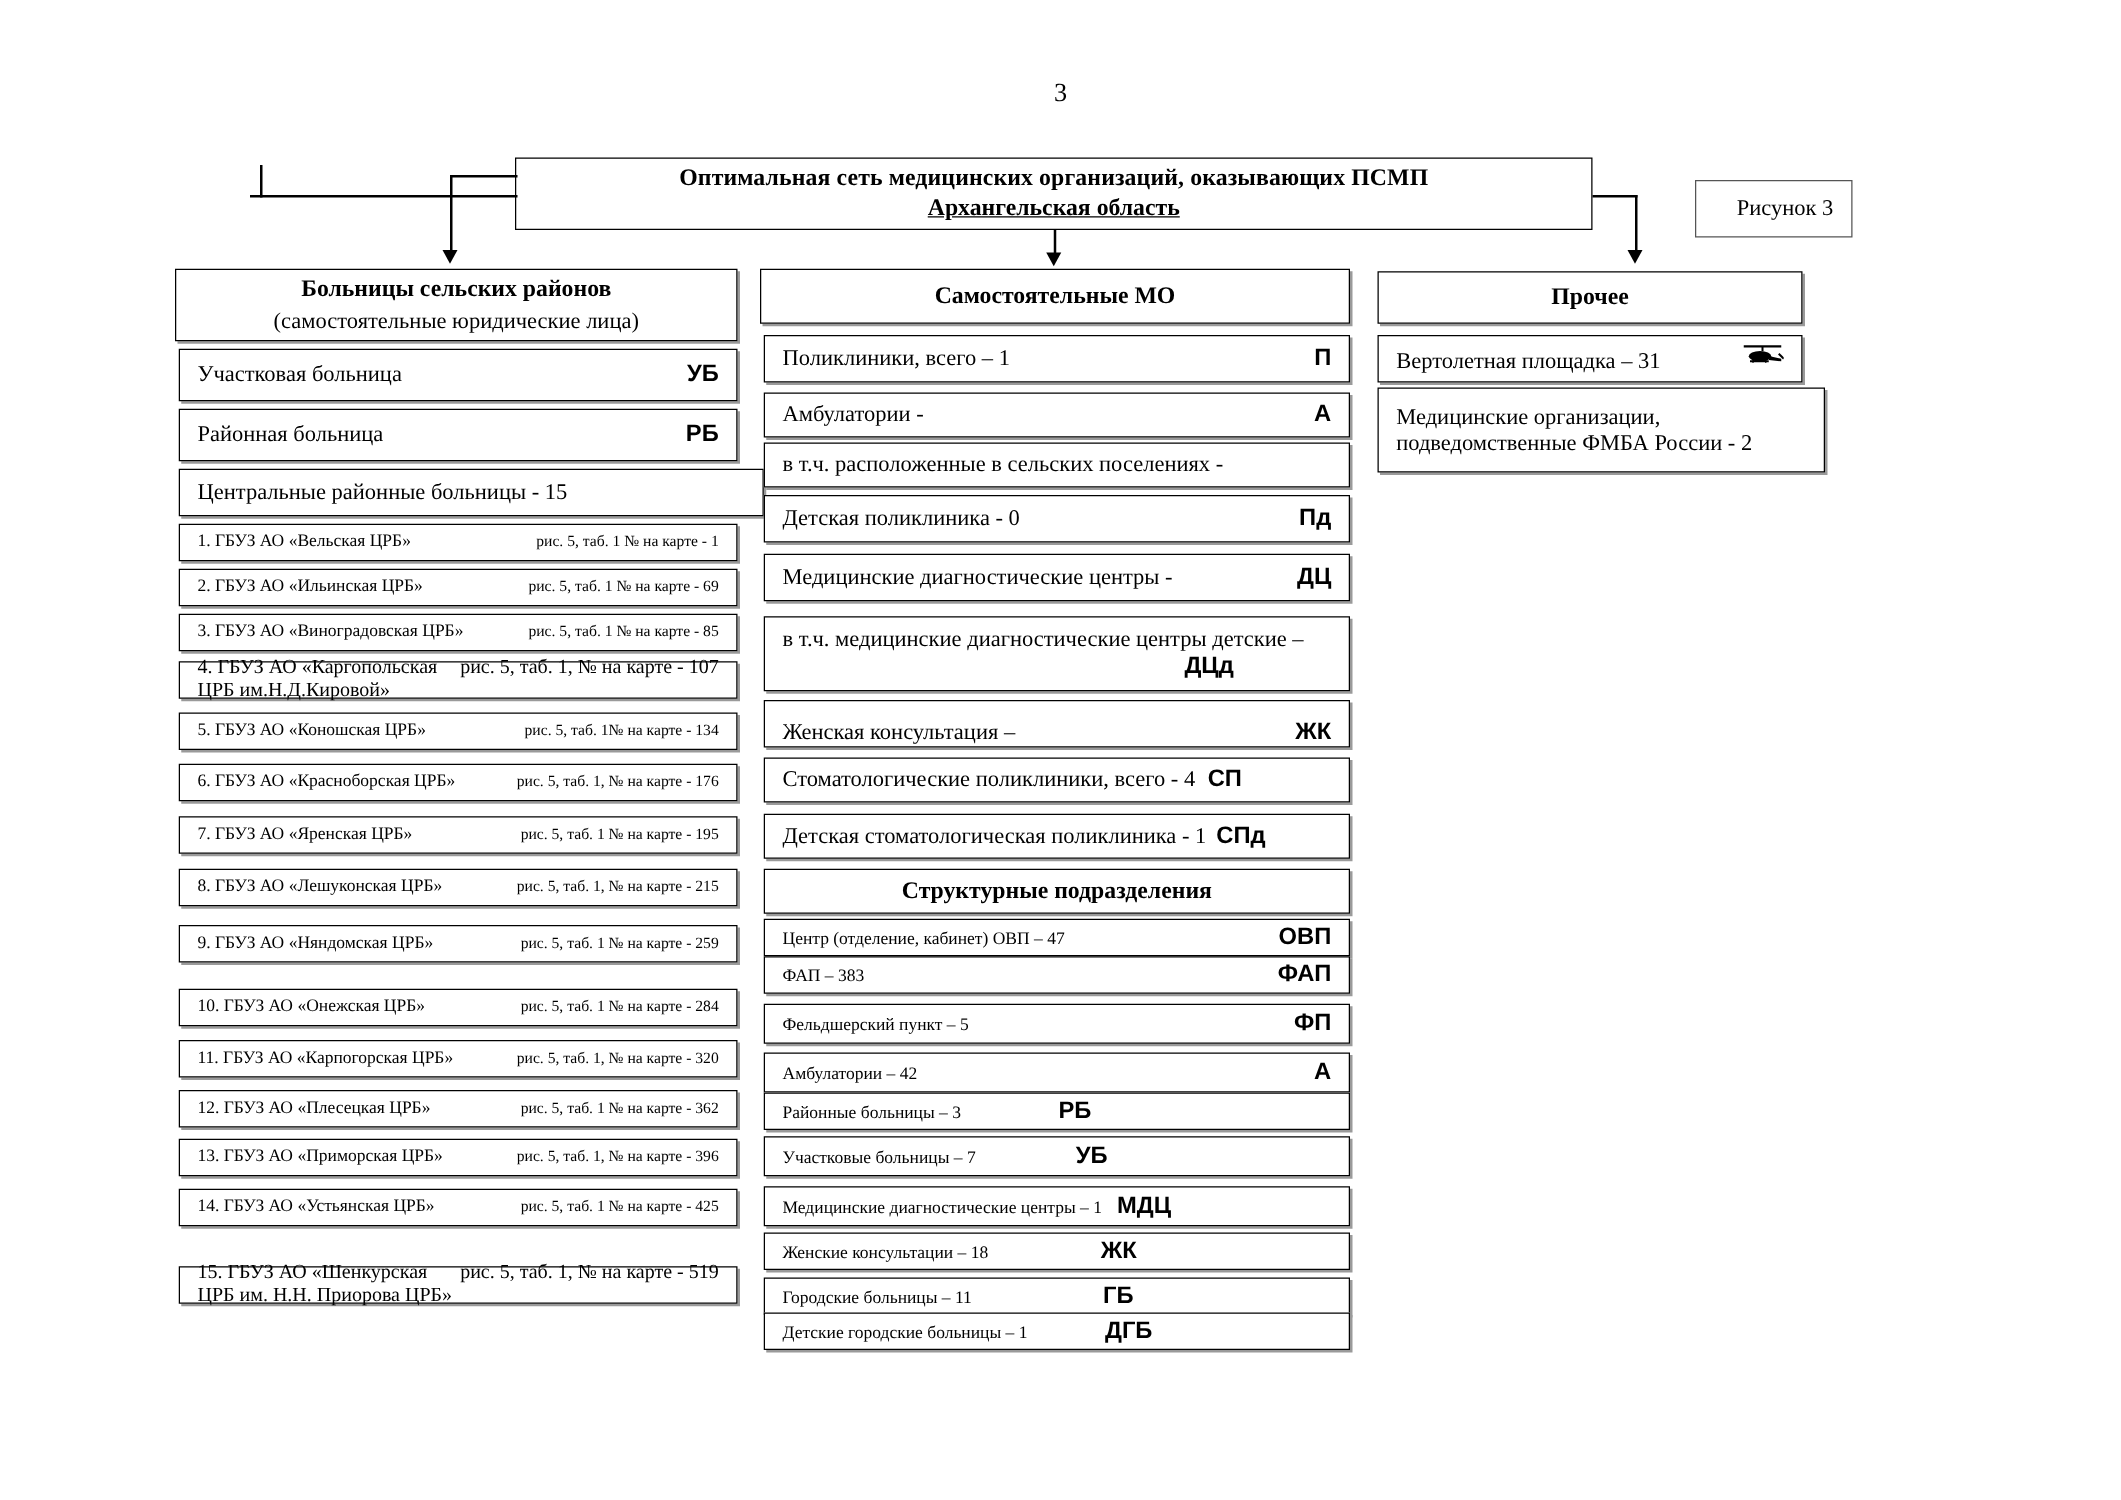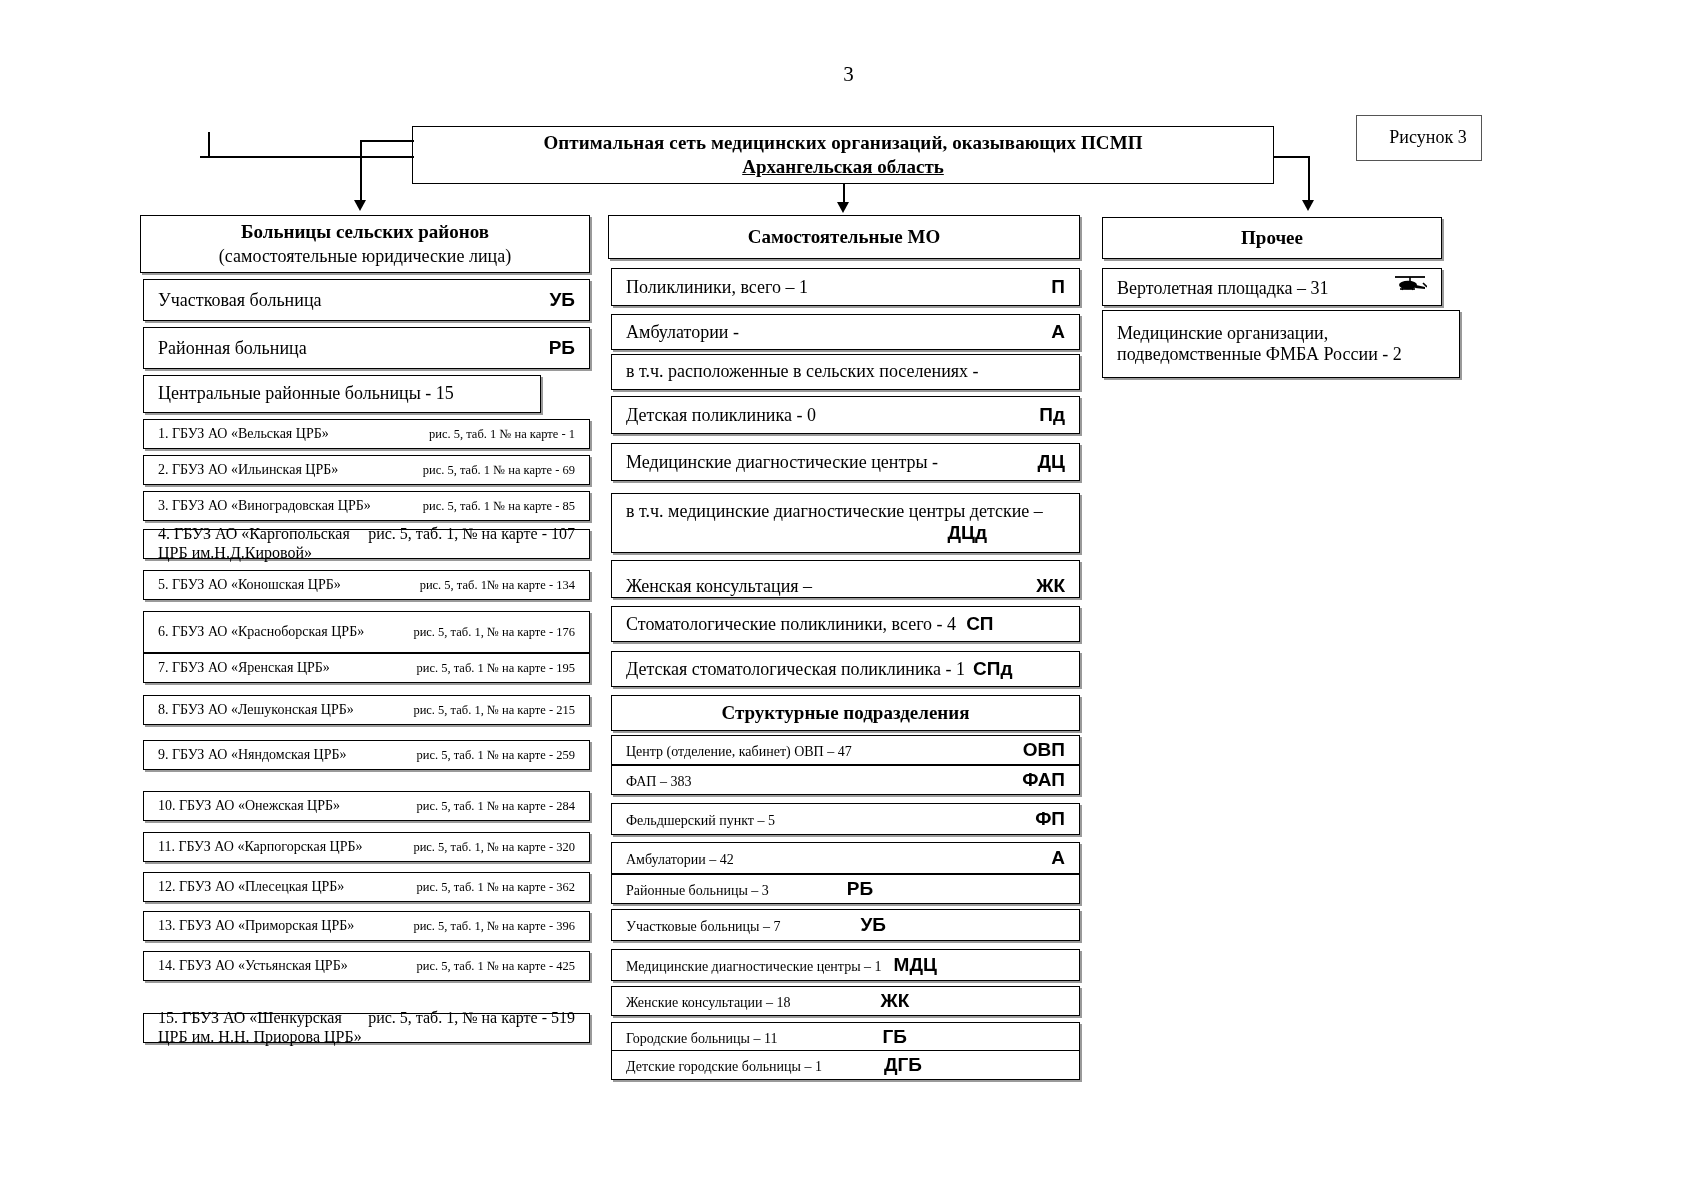--- a/index.html
+++ b/index.html
@@ -68,21 +68,21 @@
     text-align: center;
     font-weight: bold;
     font-size: 19px;
     text-decoration: underline;
     margin-top: 2px;
   }
 
   
   #figure-label {
     left: 1356px;
-    top: 115px;
+    top: 144px;
     width: 126px;
     height: 46px;
     border: 1.2px solid #555;
     justify-content: center;
     padding-left: 18px;
   }
   #figure-label .txt { text-align: center; font-size: 18px; }
 
   
   .conn {
@@ -203,21 +203,21 @@
   </div>
 </div>
 
 <div class="box shadowed row-flex" style="left:143px; top:327px; width:447px; height:42px;">
   <div class="txt">
     <span class="label">Районная больница</span>
     <span class="code">РБ</span>
   </div>
 </div>
 
-<div class="box shadowed row-flex" style="left:143px; top:375px; width:398px; height:38px;">
+<div class="box shadowed row-flex" style="left:143px; top:375px; width:468px; height:38px;">
   <div class="txt">
     <span class="label">Центральные районные больницы - 15</span>
   </div>
 </div>
 
 <div class="box shadowed row-flex" style="left:143px; top:419px; width:447px; height:30px;">
   <div class="txt">
       <span class="label small">1. ГБУЗ АО «Вельская ЦРБ»</span>
       <span class="refnum">рис. 5, таб. 1 № на карте - 1</span>
     </div>
@@ -239,21 +239,21 @@
       <span class="label tiny">4. ГБУЗ АО «Каргопольская ЦРБ им.Н.Д.Кировой»</span>
       <span class="refnum xs">рис. 5, таб. 1, № на карте - 107</span>
     </div>
 </div>
 <div class="box shadowed row-flex" style="left:143px; top:570px; width:447px; height:30px;">
   <div class="txt">
       <span class="label small">5. ГБУЗ АО «Коношская ЦРБ»</span>
       <span class="refnum">рис. 5, таб. 1№ на карте - 134</span>
     </div>
 </div>
-<div class="box shadowed row-flex" style="left:143px; top:611px; width:447px; height:42px;">
+<div class="box shadowed row-flex" style="left:143px; top:611px; width:447px; height:30px;">
   <div class="txt">
       <span class="label small">6. ГБУЗ АО «Красноборская ЦРБ»</span>
       <span class="refnum">рис. 5, таб. 1, № на карте - 176</span>
     </div>
 </div>
 <div class="box shadowed row-flex" style="left:143px; top:653px; width:447px; height:30px;align-items:center;">
   <div class="txt">
       <span class="label small">7. ГБУЗ АО «Яренская ЦРБ»</span>
       <span class="refnum">рис. 5, таб. 1 № на карте - 195</span>
     </div>

